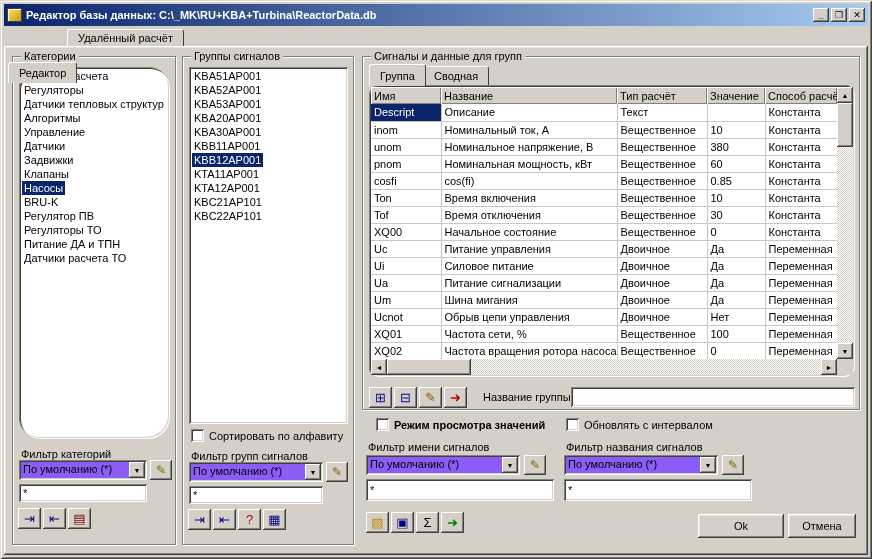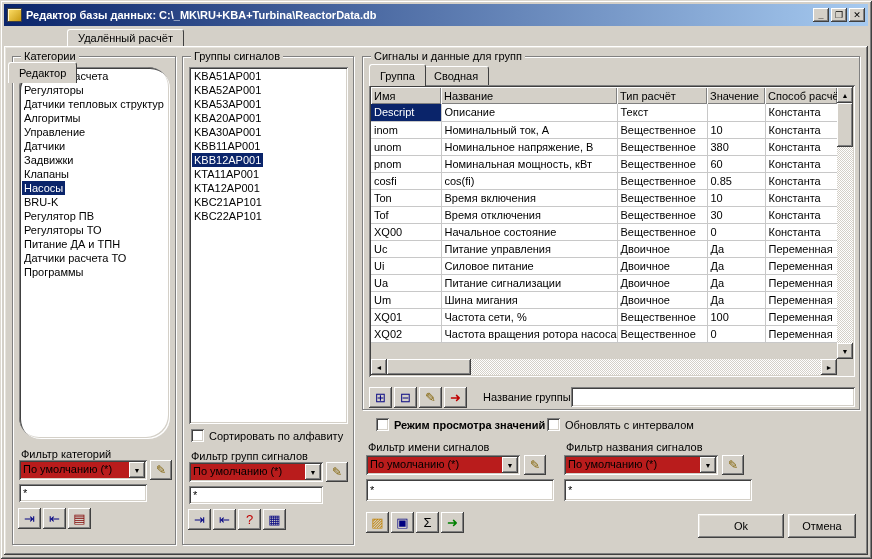--- a/index.html
+++ b/index.html
@@ -42,21 +42,21 @@
   .listbox { position:absolute; overflow:hidden; padding:2px 3px; }
   #cat-list { left:6px; top:10px; width:151px; height:372px;border-radius:22px; }
   #grp-list { left:6px; top:10px; width:159px; height:357px; }
   .list-item { height:14px; line-height:14px; padding:0 2px; white-space:nowrap; overflow:hidden; }
   .list-item.selected { background:#0a246a; color:#fff; width:max-content; max-width:100%; }
 
   
   .lbl { position:absolute; white-space:nowrap; }
   #cat-filter-label { left:8px; top:391px; }
   #grp-filter-label { left:8px; top:393px; }
-  .combo { position:absolute; display:flex; align-items:stretch; height:20px; background:#b91c1c;
+  .combo { position:absolute; display:flex; align-items:stretch; height:20px; background:#8b5cf6;
     box-shadow: inset 1px 1px 0 #808080, inset -1px -1px 0 #fff, inset 2px 2px 0 #404040, inset -2px -2px 0 #d4d0c8; justify-content: center; }
   .combo-text { flex:1; padding:3px 4px 0 4px; white-space:nowrap; overflow:hidden; }
   .combo-drop { width:16px; margin:2px; display:flex; align-items:center; justify-content:center; font-size:7px;
     background:#d4d0c8; box-shadow: inset -1px -1px 0 #404040, inset 1px 1px 0 #fff, inset -2px -2px 0 #808080; }
   #cat-combo { left:6px; top:403px; width:128px; }
   #grp-combo { left:6px; top:405px; width:134px; }
   .small-btn { position:absolute; width:22px; height:20px; border:none; padding:0; font-size:12px; cursor:default;
     background:#d4d0c8; box-shadow: inset -1px -1px 0 #404040, inset 1px 1px 0 #fff, inset -2px -2px 0 #808080; color:#806000; }
   #cat-filter-btn { left:137px; top:403px; }
   #grp-filter-btn { left:143px; top:405px; }
@@ -71,31 +71,31 @@
   #grp-toolbar { left:5px; top:452px; }
   #sig-toolbar { left:6px; top:330px; }
   #file-toolbar { left:366px; top:512px; }
   .iconbtn { width:23px; height:21px; border:none; padding:0; font-size:13px; line-height:18px; text-align:center; cursor:default;
     background:#d4d0c8; box-shadow: inset -1px -1px 0 #404040, inset 1px 1px 0 #fff, inset -2px -2px 0 #808080; }
 
   
   .check { position:absolute; display:flex; align-items:center; gap:5px; }
   #sort-check { left:8px; top:372px; }
   #check-view { left:376px; top:418px;font-weight:bold; }
-  #check-update { left:547px; top:418px; }
+  #check-update { left:566px; top:418px; }
   .cb { width:13px; height:13px; background:#fff;
     box-shadow: inset 1px 1px 0 #808080, inset -1px -1px 0 #fff, inset 2px 2px 0 #404040, inset -2px -2px 0 #d4d0c8; }
 
   
   #subtab-group { left:6px; top:7px; height:22px; z-index:3; }
   #subtab-summary { left:60px; top:9px; height:19px; z-index:1; }
 
   
   #table-area { position:absolute; left:6px; top:28px; width:486px; height:292px; background:#d4d0c8;
-    box-shadow: inset 1px 1px 0 #808080, inset -1px -1px 0 #fff, inset 2px 2px 0 #404040, inset -2px -2px 0 #d4d0c8; }
+    box-shadow: inset 1px 1px 0 #808080, inset -1px -1px 0 #fff, inset 2px 2px 0 #404040, inset -2px -2px 0 #d4d0c8; border-radius: 10px; }
   #sig-table { position:absolute; left:2px; top:2px; width:466px; border-collapse:collapse; table-layout:fixed; background:#fff; font-size:11px; }
   #sig-table th { height:17px; background:#d4d0c8; font-weight:normal; text-align:left; padding:0 3px;
     white-space:nowrap; overflow:hidden; box-shadow: inset 1px 1px 0 #fff, inset -1px -1px 0 #808080; }
   #sig-table td { height:17px; padding:0 3px; white-space:nowrap; overflow:hidden;
     border-right:1px solid #c8c8c8; border-bottom:1px solid #c8c8c8; }
   #sig-table col:nth-child(1){width:70px} #sig-table col:nth-child(2){width:176px}
   #sig-table col:nth-child(3){width:90px} #sig-table col:nth-child(4){width:58px}
   #sig-table col:nth-child(5){width:72px}
   td.cell-selected { background:#0a246a; color:#fff; }
 
@@ -155,21 +155,20 @@
         <div class="list-item">Управление</div>
         <div class="list-item">Датчики</div>
         <div class="list-item">Задвижки</div>
         <div class="list-item">Клапаны</div>
         <div class="list-item selected">Насосы</div>
         <div class="list-item">BRU-K</div>
         <div class="list-item">Регулятор ПВ</div>
         <div class="list-item">Регуляторы ТО</div>
         <div class="list-item">Питание ДА и ТПН</div>
         <div class="list-item">Датчики расчета ТО</div>
-        <div class="list-item">Программы</div>
       </div>
     <span class="lbl" id="cat-filter-label">Фильтр категорий</span>
     <div class="combo" id="cat-combo">
       <span class="combo-text">По умолчанию (*)</span>
       <span class="combo-drop">▼</span>
     </div>
     <button class="small-btn" id="cat-filter-btn">✎</button>
     <input class="edit" id="cat-edit" value="*" style="">
     <div class="toolbar" id="cat-toolbar">
         <button class="iconbtn" style="color: rgb(0, 0, 128);">⇥</button>
@@ -314,20 +313,27 @@
               <td>Переменная</td>
             </tr>
             <tr>
               <td>Um</td>
               <td>Шина мигания</td>
               <td>Двоичное</td>
               <td>Да</td>
               <td>Переменная</td>
             </tr>
             <tr>
+              <td>Ucnot</td>
+              <td>Обрыв цепи управления</td>
+              <td>Двоичное</td>
+              <td>Нет</td>
+              <td>Переменная</td>
+            </tr>
+            <tr>
               <td>XQ01</td>
               <td>Частота сети, %</td>
               <td>Вещественное</td>
               <td>100</td>
               <td>Переменная</td>
             </tr>
             <tr>
               <td>XQ02</td>
               <td>Частота вращения ротора насоса, %</td>
               <td>Вещественное</td>

